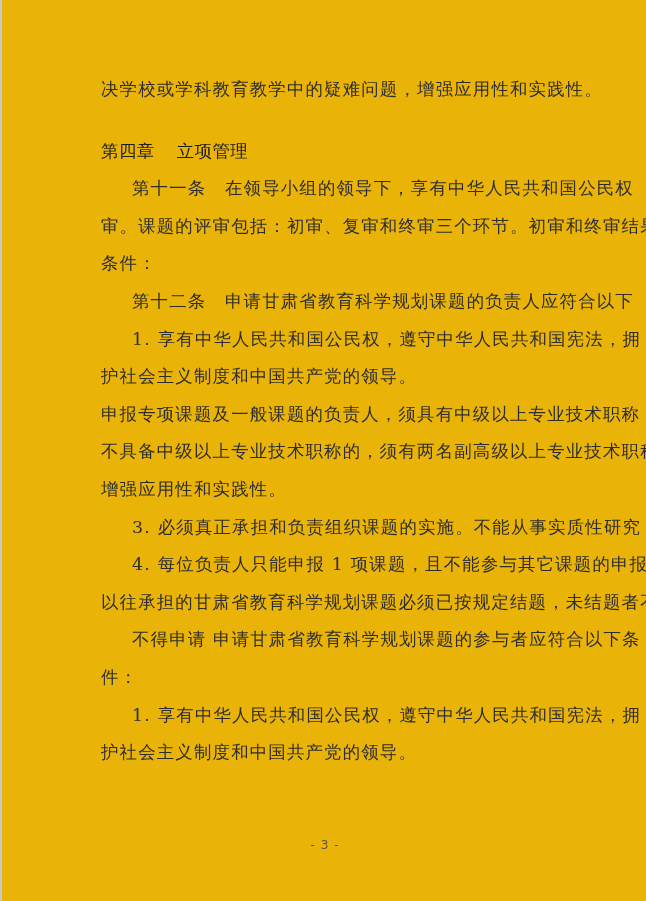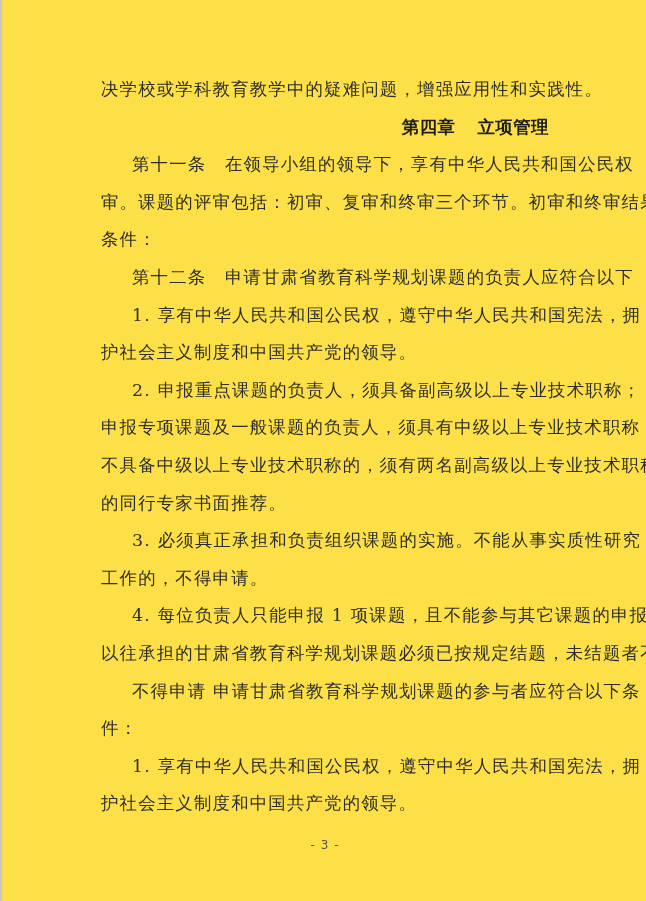--- a/index.html
+++ b/index.html
@@ -12,45 +12,46 @@
       height: 901px;
       position: relative;
       overflow: hidden;
       font-family: "DejaVu Serif", "Liberation Serif", serif;
       color: #2b2b2b;
     }
     .page {
       position: absolute;
       left: 0; top: 0;
       width: 646px; height: 901px;
-      background: #fde047;
+      background: #eab308;
       border-left: 2px solid #c8c8c8;
       box-sizing: border-box;
     }
     .content {
       position: absolute;
       left: 99px;
       top: 71px;
       width: 460px;
     }
     .line {
       height: 37.6px;
       line-height: 37.6px;
       font-size: 17.4px;
       white-space: nowrap;
       letter-spacing: 1.2px;
       color: #2e2e2e;
     }
     .indent { padding-left: 31px; }
     .heading {
-      text-align: right;
-      font-weight: bold;
+      text-align: left;
+      font-weight: normal;
       letter-spacing: 0.5px;
       padding-right: 12px;
       color: #1f1f1f;
+      margin-top: 24px;
     }
     .heading .gap { display: inline-block; width: 22px; }
     .page-number {
       position: absolute;
       top: 838px;
       left: 0;
       width: 646px;
       text-align: center;
       font-family: "DejaVu Sans", "Liberation Sans", sans-serif;
       font-size: 12px;
@@ -66,26 +67,24 @@
     <div class="line">决学校或学科教育教学中的疑难问题，增强应用性和实践性。</div>
     <div class="line heading">
       <span>第四章</span><span class="gap"></span><span>立项管理</span>
     </div>
     <div class="line indent">第十一条　在领导小组的领导下，享有中华人民共和国公民权</div>
     <div class="line">审。课题的评审包括：初审、复审和终审三个环节。初审和终审结果</div>
     <div class="line">条件：</div>
     <div class="line indent">第十二条　申请甘肃省教育科学规划课题的负责人应符合以下</div>
     <div class="line indent">1. 享有中华人民共和国公民权，遵守中华人民共和国宪法，拥</div>
     <div class="line">护社会主义制度和中国共产党的领导。</div>
-    <div class="line indent">2. 申报重点课题的负责人，须具备副高级以上专业技术职称；</div>
     <div class="line">申报专项课题及一般课题的负责人，须具有中级以上专业技术职称，</div>
     <div class="line">不具备中级以上专业技术职称的，须有两名副高级以上专业技术职称</div>
-    <div class="line">的同行专家书面推荐。</div>
+    <div class="line">增强应用性和实践性。</div>
     <div class="line indent">3. 必须真正承担和负责组织课题的实施。不能从事实质性研究</div>
-    <div class="line">工作的，不得申请。</div>
     <div class="line indent">4. 每位负责人只能申报 1 项课题，且不能参与其它课题的申报。</div>
     <div class="line">以往承担的甘肃省教育科学规划课题必须已按规定结题，未结题者不</div>
     <div class="line indent">不得申请 申请甘肃省教育科学规划课题的参与者应符合以下条</div>
     <div class="line">件：</div>
     <div class="line indent">1. 享有中华人民共和国公民权，遵守中华人民共和国宪法，拥</div>
     <div class="line">护社会主义制度和中国共产党的领导。</div>
   </div>
   <div class="page-number">- 3 -</div>
 </div>
 

